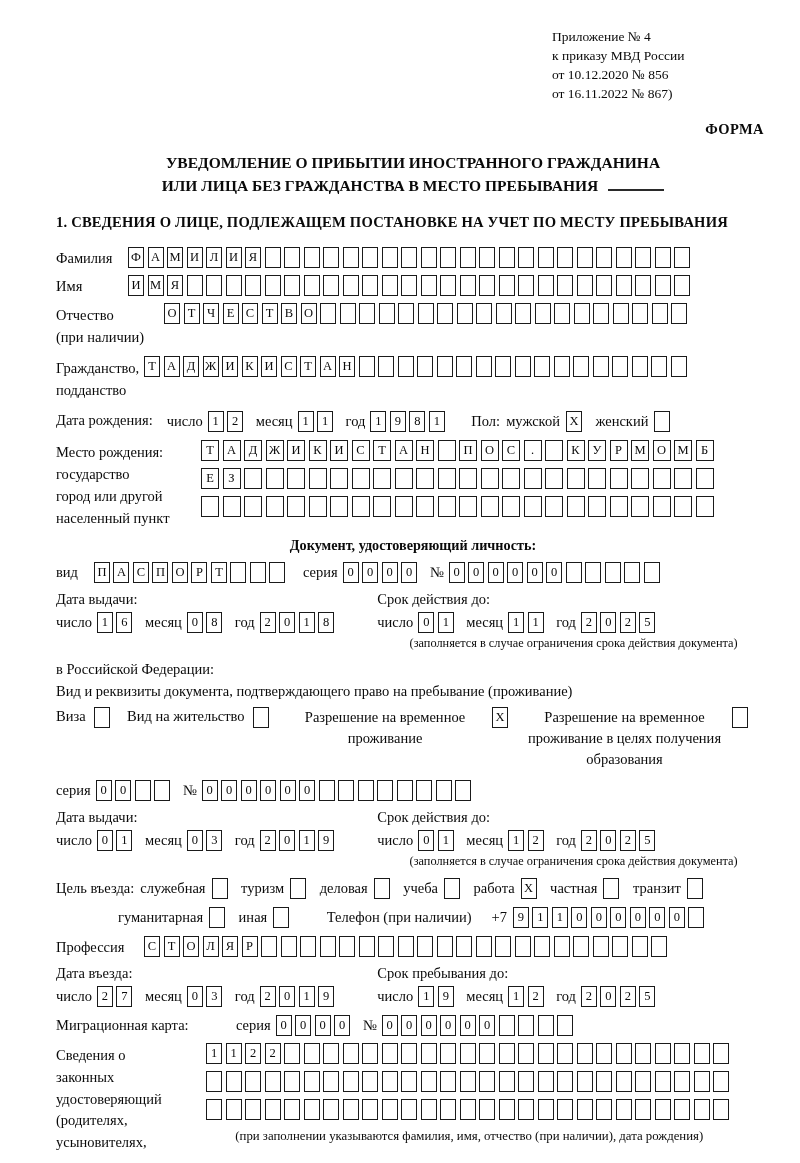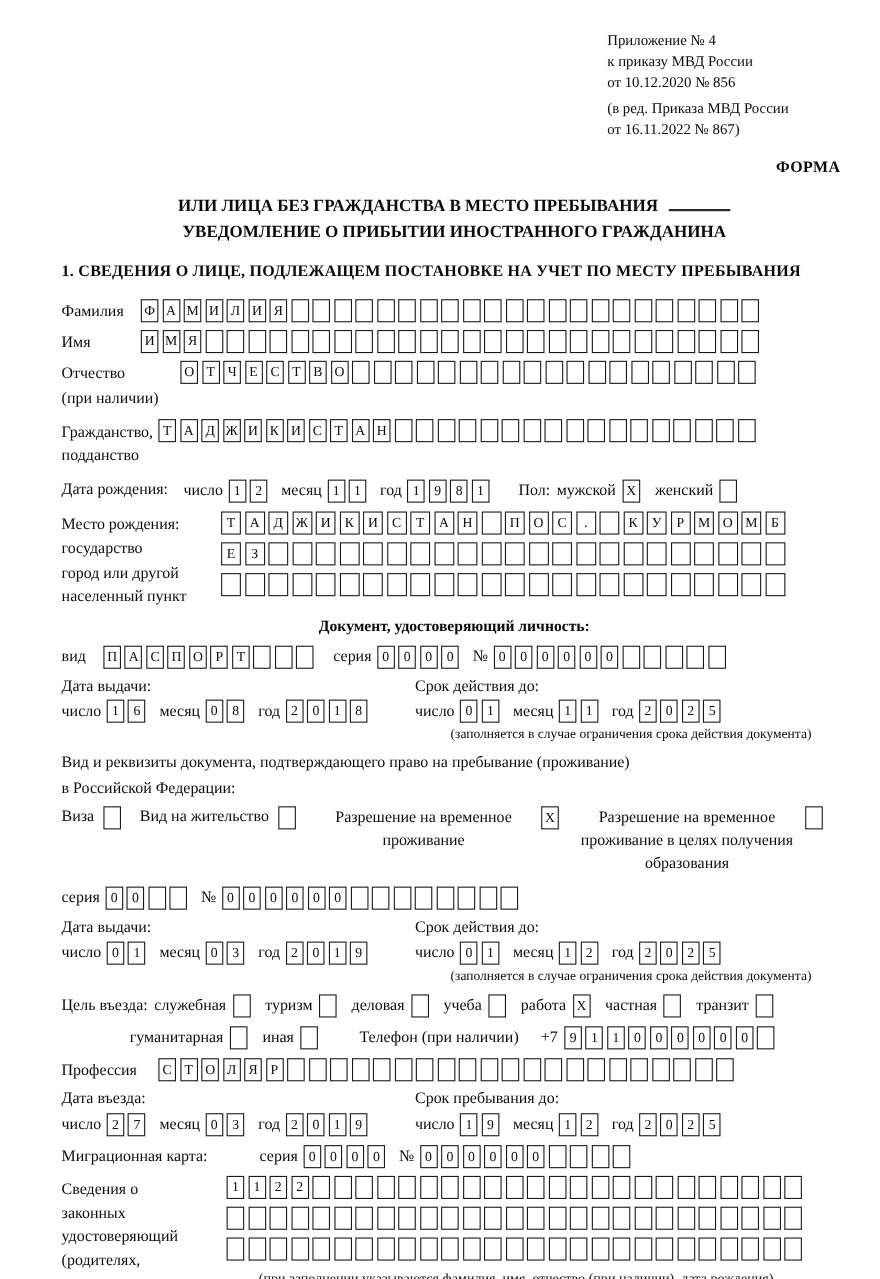--- a/index.html
+++ b/index.html
@@ -47,29 +47,28 @@
 </style>
 </head>
 <body>
 
 <div class="page">
 
   <div class="appendix">
     <div>Приложение № 4</div>
     <div>к приказу МВД России</div>
     <div>от 10.12.2020 № 856</div>
-    <div class="ed">(в ред. Приказа МВД России</div>
     <div>от 16.11.2022 № 867)</div>
   </div>
 
   <div class="forma">ФОРМА</div>
 
   <div class="title">
+    <div>УВЕДОМЛЕНИЕ О ПРИБЫТИИ ИНОСТРАННОГО ГРАЖДАНИНА</div>
     <div><span>ИЛИ ЛИЦА БЕЗ ГРАЖДАНСТВА В МЕСТО ПРЕБЫВАНИЯ</span><span class="uline"></span></div>
-    <div>УВЕДОМЛЕНИЕ О ПРИБЫТИИ ИНОСТРАННОГО ГРАЖДАНИНА</div>
   </div>
 
   <div class="sechead">1. СВЕДЕНИЯ О ЛИЦЕ, ПОДЛЕЖАЩЕМ ПОСТАНОВКЕ НА УЧЕТ ПО МЕСТУ ПРЕБЫВАНИЯ</div>
 
   <div class="row">
     <span class="lbl w72">Фамилия</span>
     <span class="cells">
         <span class="cell">Ф</span>
         <span class="cell">А</span>
         <span class="cell">М</span>
@@ -437,22 +436,22 @@
               <span class="cell">0</span>
               <span class="cell">2</span>
               <span class="cell">5</span>
             </span>
           </span>
       </div>
       <div class="note">(заполняется в случае ограничения срока действия документа)</div>
     </div>
   </div>
 
+  <div style="margin-top:5px;">в Российской Федерации:</div>
   <div style="margin-top:4px;">Вид и реквизиты документа, подтверждающего право на пребывание (проживание)</div>
-  <div style="margin-top:5px;">в Российской Федерации:</div>
 
   <div class="optrow">
     <span class="opt">
         <span class="olbl">Виза</span>
         <span class="cells">
           <span class="cell"></span>
         </span>
       </span>
     <span class="opt">
         <span class="olbl">Вид на жительство</span>

